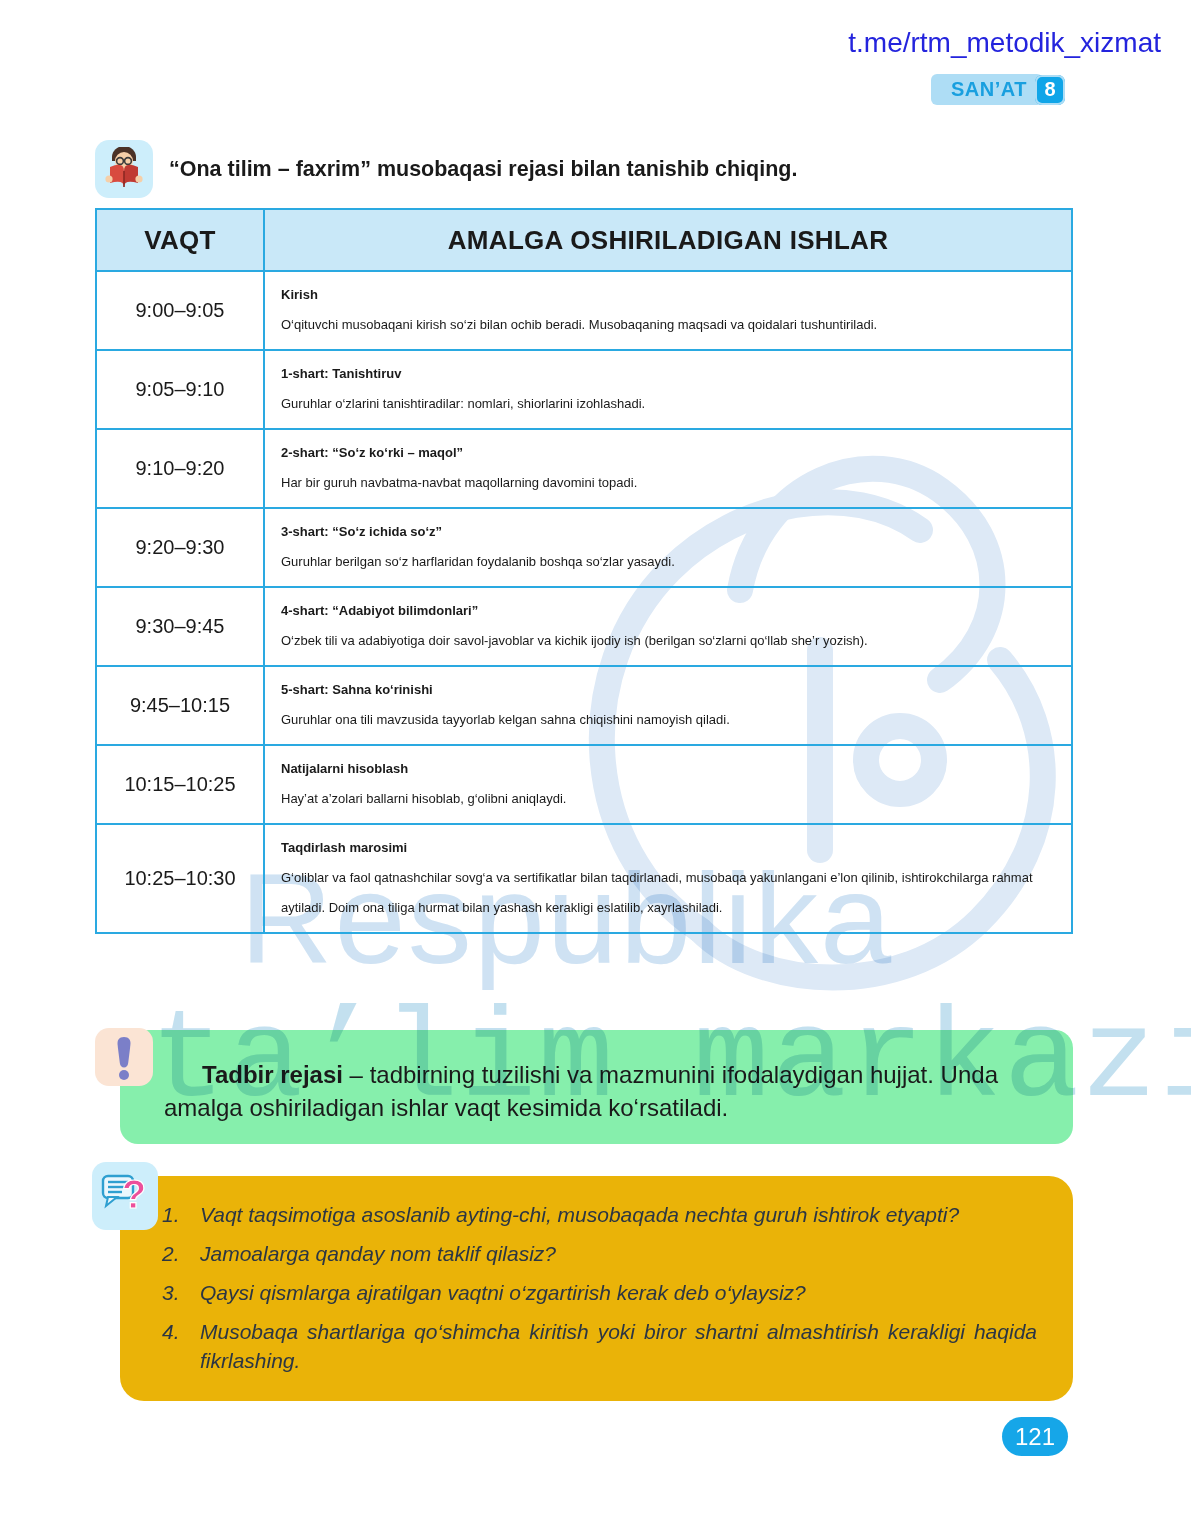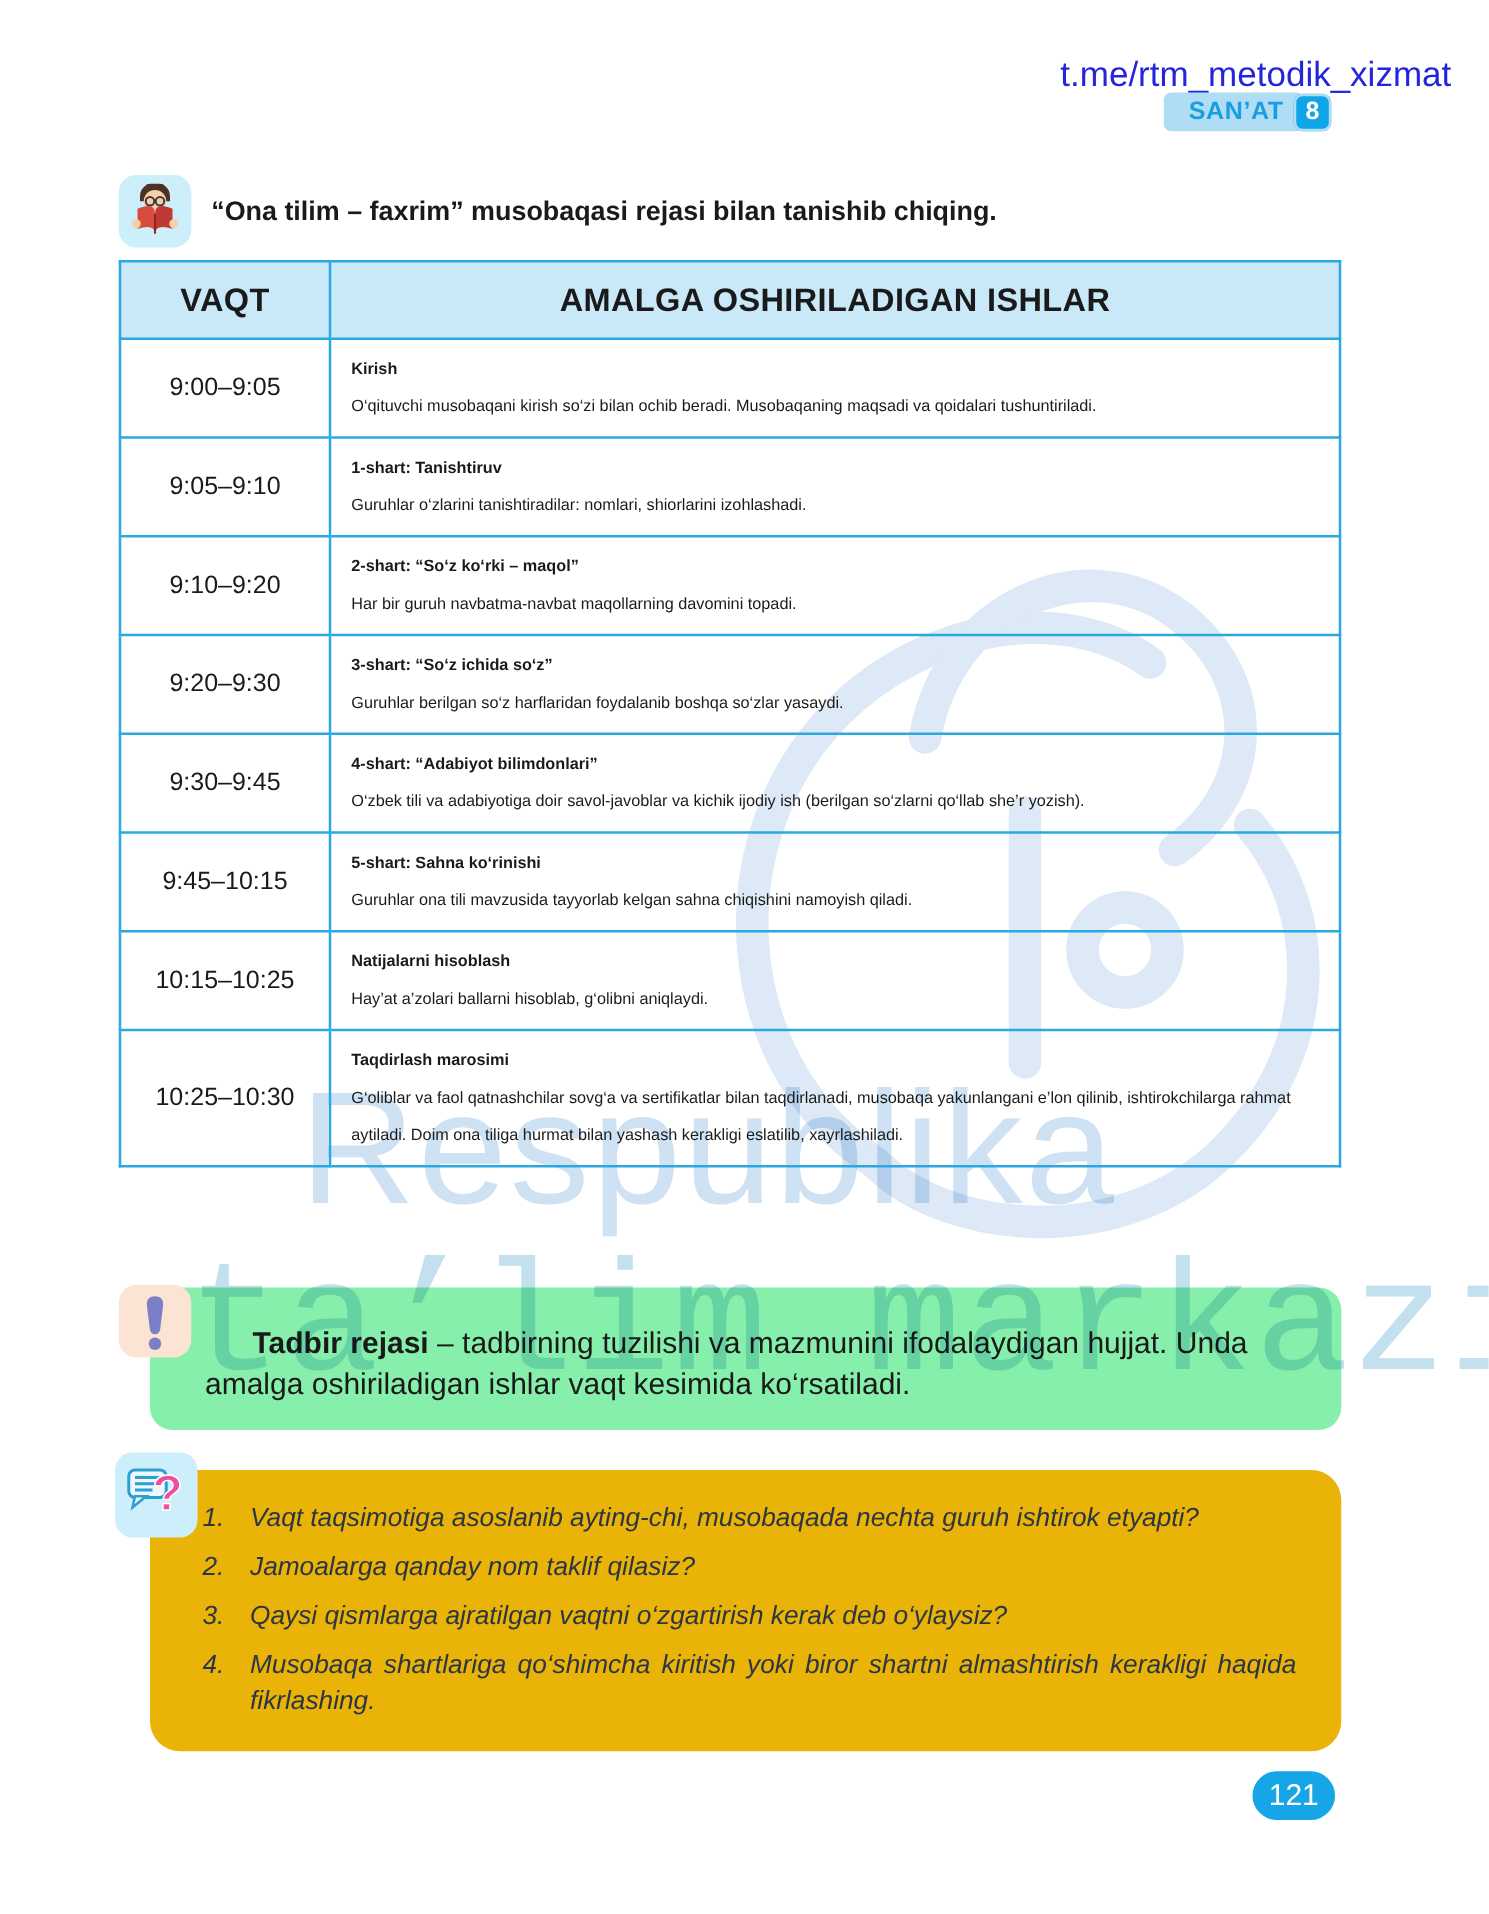--- a/index.html
+++ b/index.html
@@ -10,21 +10,21 @@
 
   
   .wm { position:absolute; pointer-events:none; mix-blend-mode:multiply; z-index:5; }
   .wm-text { color:#cfe2f3; font-weight:normal; white-space:nowrap; letter-spacing:2px; }
   .wm-respublika { left:240px; top:845px; font-size:128px; }
   .wm-talim { left:150px; top:990px; font-size:126px; color:#c3e0ef;font-family:Liberation Mono, monospace; }
   .wm-swirl { left:400px; top:330px; }
 
   
   .tg-link {
-    position:absolute; top:44px; right:30px; font-size:28px; color:#2424dd;
+    position:absolute; top:27px; right:30px; font-size:28px; color:#2424dd;
     text-decoration:none; z-index:10;
   }
   .subject-badge { position:absolute; top:74px; right:126px; display:flex; align-items:center; z-index:10; }
   .subject-pill {
     background:#aeddf5; color:#199fdf; font-weight:bold; font-size:20px;
     padding:4px 16px 4px 20px; border-radius:6px; letter-spacing:0.5px;
   }
   .grade-box {
     background:#10a5e8; color:#ffffff; font-weight:bold; font-size:20px;
     width:30px; height:30px; border-radius:7px; display:flex; align-items:center;

